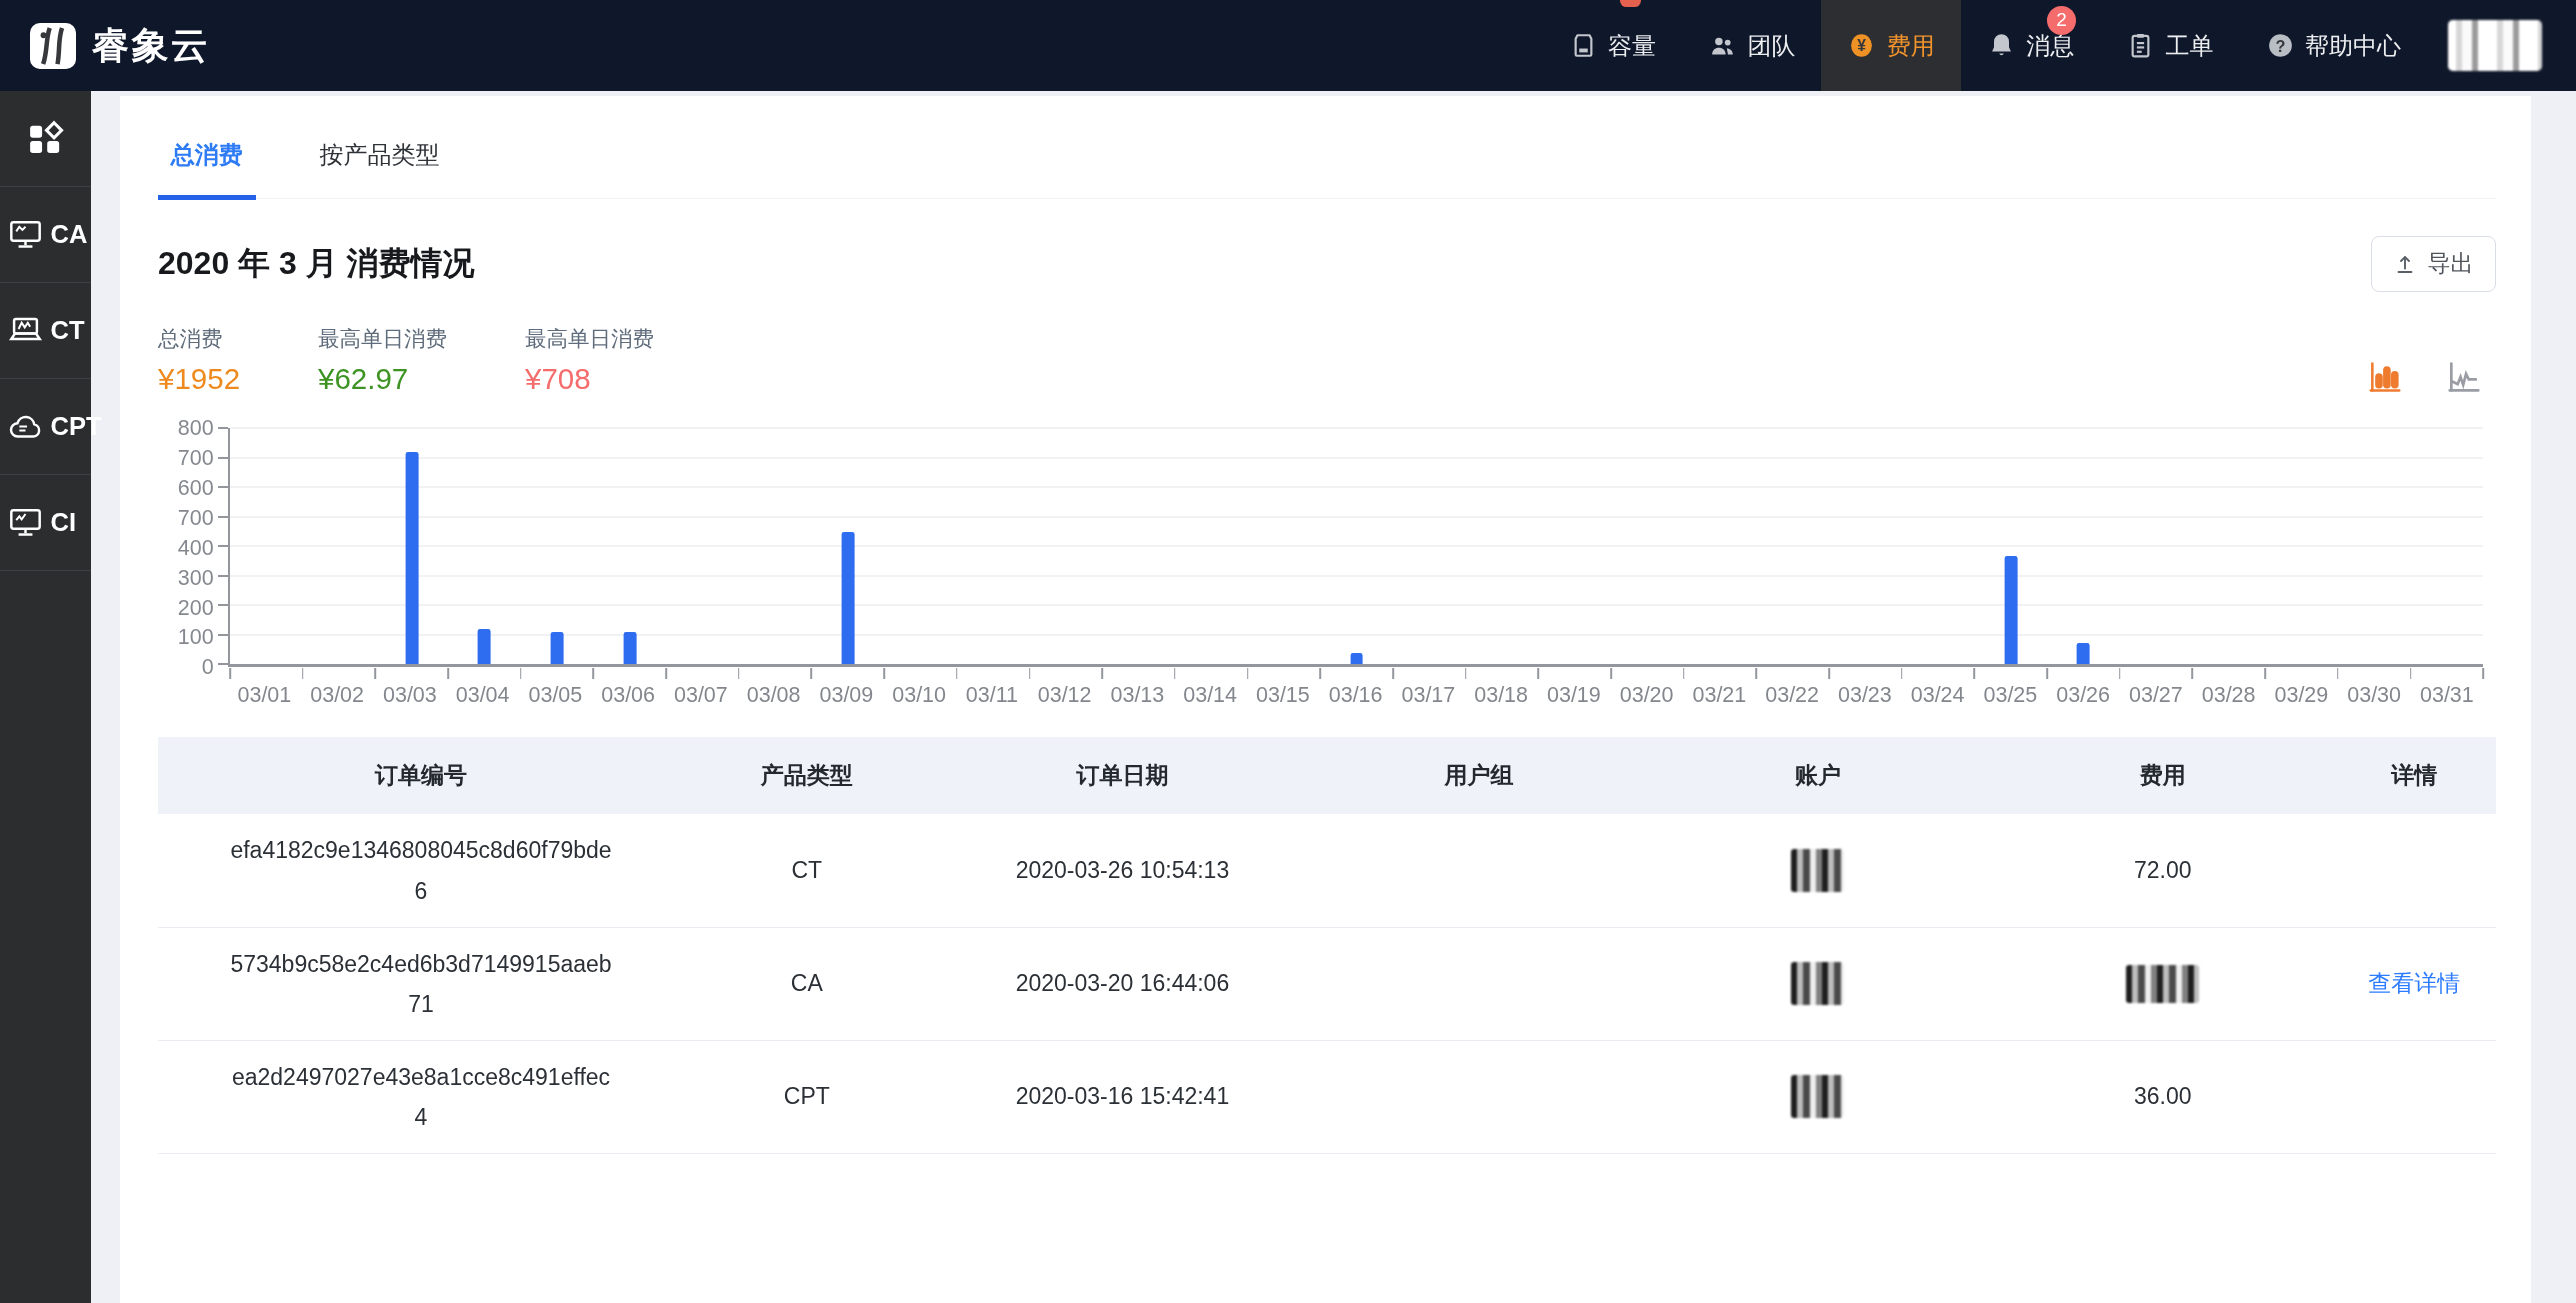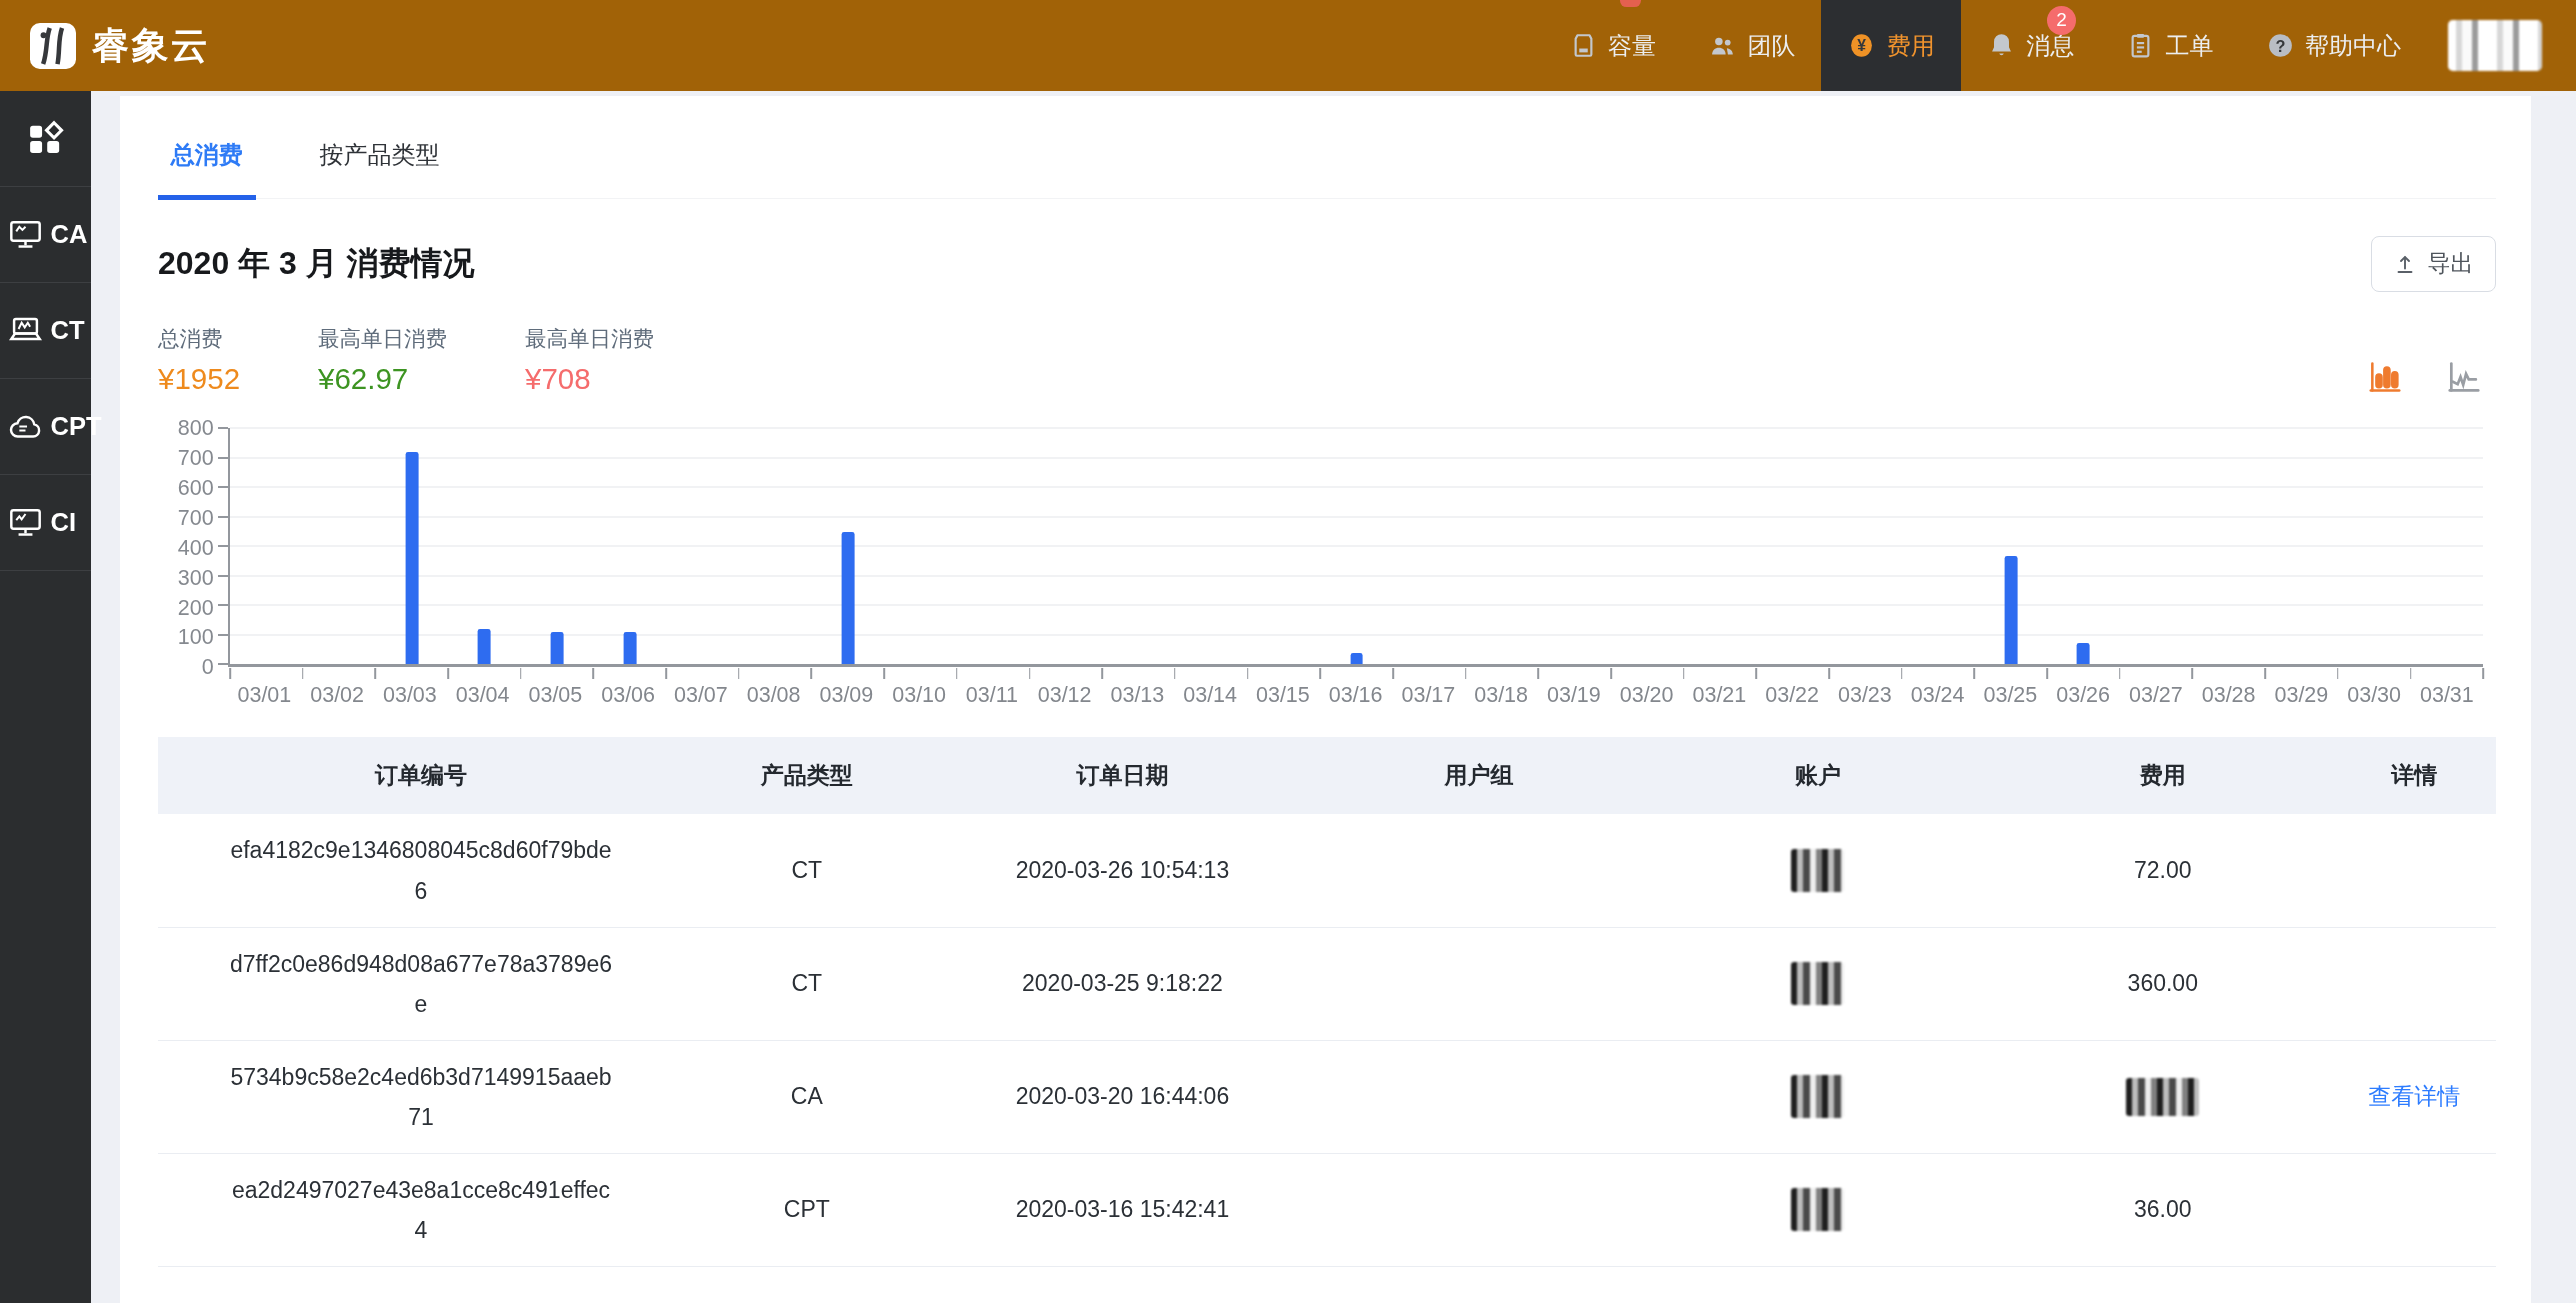--- a/index.html
+++ b/index.html
@@ -1,20 +1,20 @@
 <!DOCTYPE html>
 <html style="font-size:12.8px"><head>
 <meta charset="utf-8">
 <style>
   html,body{margin:0;padding:0;width:2576px;height:1304px;overflow:hidden;
     font-family:"Liberation Sans","DejaVu Sans",sans-serif;background:#eef0f5;}
   *{box-sizing:border-box;}
 
   
-  .navbar{position:absolute;left:0;top:0;right:0;height:91px;background:#a16207;
+  .navbar{position:absolute;left:0;top:0;right:0;height:91px;background:#0f172a;
     display:flex;align-items:stretch;z-index:5;}
   .brand{display:flex;align-items:center;gap:16px;padding-left:30px;cursor:pointer;}
   .brand svg{width:46px;height:46px;display:block;}
   .brand-name{color:#fff;font-size:37px;font-weight:600;letter-spacing:2.4px;}
   .nav-items{margin-left:auto;display:flex;align-items:stretch;}
   .nav-item{display:flex;align-items:center;gap:10.4px;padding:0 26px;font-size:24px;
     color:#eceef0;position:relative;cursor:pointer;white-space:nowrap;}
   .nav-item .nicon{display:flex;}
   .nav-item svg{width:29px;height:29px;}
   .nav-item.active{background:#2c2e31;color:#f0932d;}
@@ -399,31 +399,20 @@
             <td>CT</td>
             <td>2020-03-26 10:54:13</td>
             <td></td>
             <td>
               <div class="pixel-blur acct-blur"></div>
             </td>
             <td>72.00</td>
             <td></td>
           </tr>
           <tr>
-            <td><span class="oid">d7ff2c0e86d948d08a677e78a3789e6e</span></td>
-            <td>CT</td>
-            <td>2020-03-25 9:18:22</td>
-            <td></td>
-            <td>
-              <div class="pixel-blur acct-blur"></div>
-            </td>
-            <td>360.00</td>
-            <td></td>
-          </tr>
-          <tr>
             <td><span class="oid">5734b9c58e2c4ed6b3d7149915aaeb71</span></td>
             <td>CA</td>
             <td>2020-03-20 16:44:06</td>
             <td></td>
             <td>
               <div class="pixel-blur acct-blur"></div>
             </td>
             <td>
               <div class="pixel-blur fee-blur"></div>
             </td>

